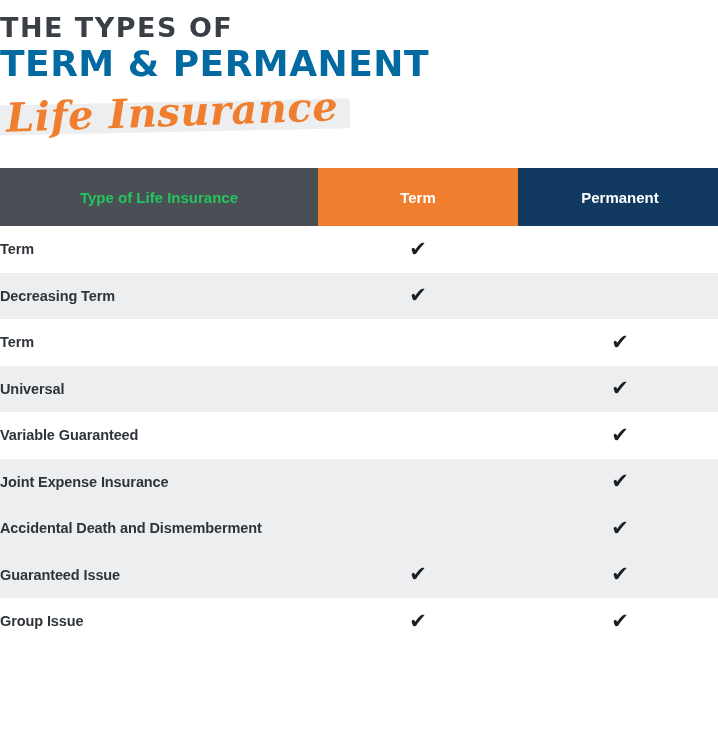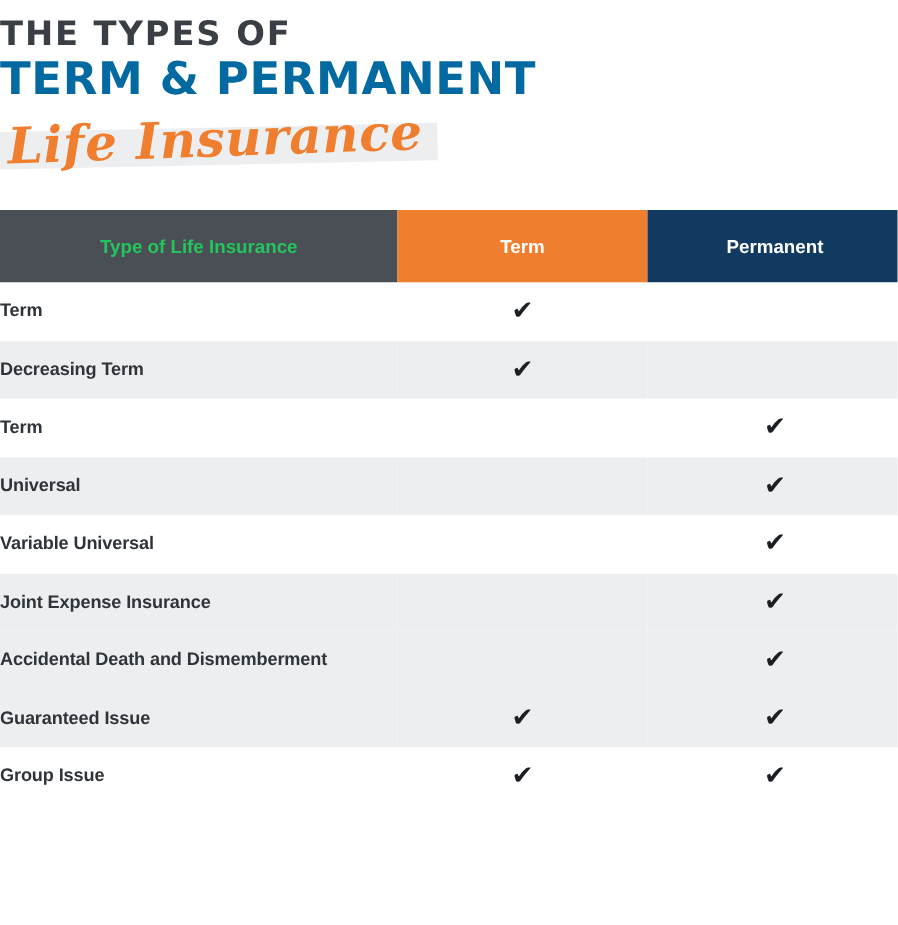--- a/index.html
+++ b/index.html
@@ -179,21 +179,21 @@
           <td class="cell-label">Term</td>
           <td class="cell-check"><span class="check empty">✔</span></td>
           <td class="cell-check"><span class="check">✔</span></td>
         </tr>
         <tr class="row-even">
           <td class="cell-label">Universal</td>
           <td class="cell-check"><span class="check empty">✔</span></td>
           <td class="cell-check"><span class="check">✔</span></td>
         </tr>
         <tr class="row-odd">
-          <td class="cell-label">Variable Universal</td>
+          <td class="cell-label">Variable Guaranteed</td>
           <td class="cell-check"><span class="check empty">✔</span></td>
           <td class="cell-check"><span class="check">✔</span></td>
         </tr>
         <tr class="row-even">
           <td class="cell-label">Joint Expense Insurance</td>
           <td class="cell-check"><span class="check empty">✔</span></td>
           <td class="cell-check"><span class="check">✔</span></td>
         </tr>
         <tr class="row-even">
           <td class="cell-label">Accidental Death and Dismemberment</td>

